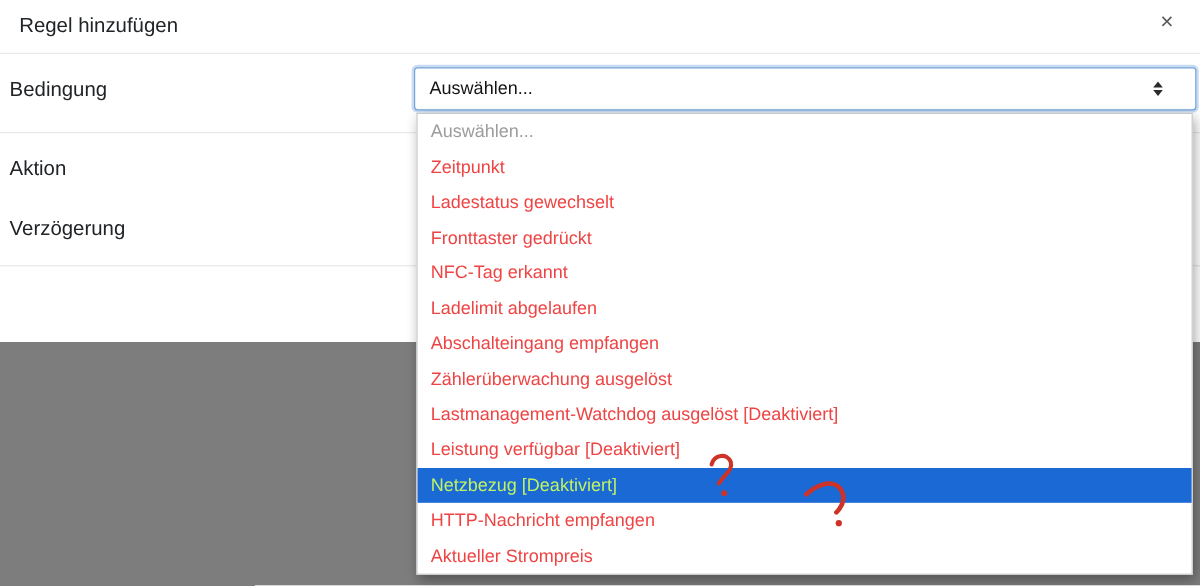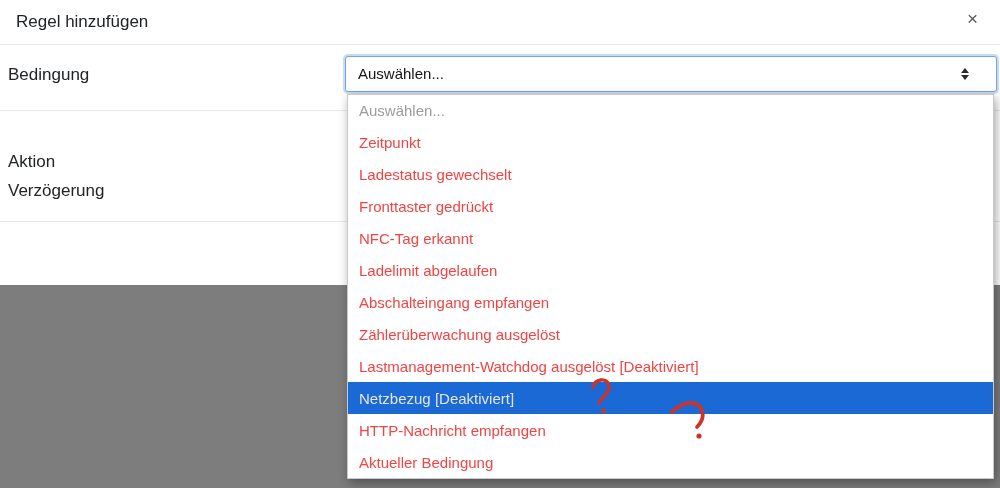--- a/index.html
+++ b/index.html
@@ -28,21 +28,21 @@
   }
   .close-btn{
     position:absolute;right:22px;top:9px;border:none;background:transparent;
     font-size:19px;line-height:1;color:#5a5a5a;cursor:pointer;
     font-family:"Liberation Sans",sans-serif;
   }
   .field-label{
     position:absolute;left:8px;font-size:17px;color:var(--text);
   }
   .label-bedingung{top:65px;}
-  .label-aktion{top:131px;margin-top:21px;}
+  .label-aktion{top:131px;}
   .label-verzoegerung{top:181px;}
   .divider{
     position:absolute;left:0;right:0;height:1px;background:var(--divider);z-index:1;
   }
   .divider-1{top:110px;}
   .divider-2{top:221px;}
   
   .select-control{
     position:absolute;left:345px;top:56px;width:652px;height:36px;
     background:#fff;border:1px solid #73a5da;border-radius:3px;
@@ -64,21 +64,21 @@
     position:absolute;left:347px;top:94px;width:647px;height:385px;
     background:#fff;border:1px solid #c9c9c9;
     box-shadow:2px 4px 10px rgba(0,0,0,.35);
     z-index:5;display:flex;flex-direction:column;
   }
   .option{
     flex:1 1 0;display:flex;align-items:center;padding-left:11px;
     font-size:15px;color:#ef4444;cursor:default;white-space:nowrap;
   }
   .option.placeholder{color:#9c9c9c;}
-  .option.selected{background:var(--highlight);color:#e5e5e5;}
+  .option.selected{background:var(--highlight);color:#bef264;}
   
   .annotation-layer{
     position:absolute;left:0;top:0;width:1000px;height:488px;
     z-index:9;pointer-events:none;
   }
 </style>
 </head>
 <body>
 
 <div class="screen">
@@ -109,23 +109,24 @@
   <div class="dropdown">
     <div class="option placeholder">Auswählen...</div>
     <div class="option">Zeitpunkt</div>
     <div class="option">Ladestatus gewechselt</div>
     <div class="option">Fronttaster gedrückt</div>
     <div class="option">NFC-Tag erkannt</div>
     <div class="option">Ladelimit abgelaufen</div>
     <div class="option">Abschalteingang empfangen</div>
     <div class="option">Zählerüberwachung ausgelöst</div>
     <div class="option">Lastmanagement-Watchdog ausgelöst [Deaktiviert]</div>
+    <div class="option">Leistung verfügbar [Deaktiviert]</div>
     <div class="option selected">Netzbezug [Deaktiviert]</div>
     <div class="option">HTTP-Nachricht empfangen</div>
-    <div class="option">Aktueller Bedingung</div>
+    <div class="option">Aktueller Strompreis</div>
   </div>
 
   <svg class="annotation-layer" viewBox="0 0 1000 488">
     <g fill="none" stroke="var(--annotation)" stroke-linecap="round">
       <path d="M593 387 C 595 379, 606 377, 609 385 C 611 392, 603 396, 599 403" stroke-width="3.4"></path>
       <circle cx="603.5" cy="411" r="2.4" fill="var(--annotation)" stroke="none"></circle>
     </g>
     <g fill="none" stroke="var(--annotation)" stroke-linecap="round">
       <path d="M672 412 C 679 405, 691 400, 698 405 C 705 411, 704 420, 697 427" stroke-width="3.8"></path>
       <circle cx="699" cy="436" r="2.6" fill="var(--annotation)" stroke="none"></circle>

